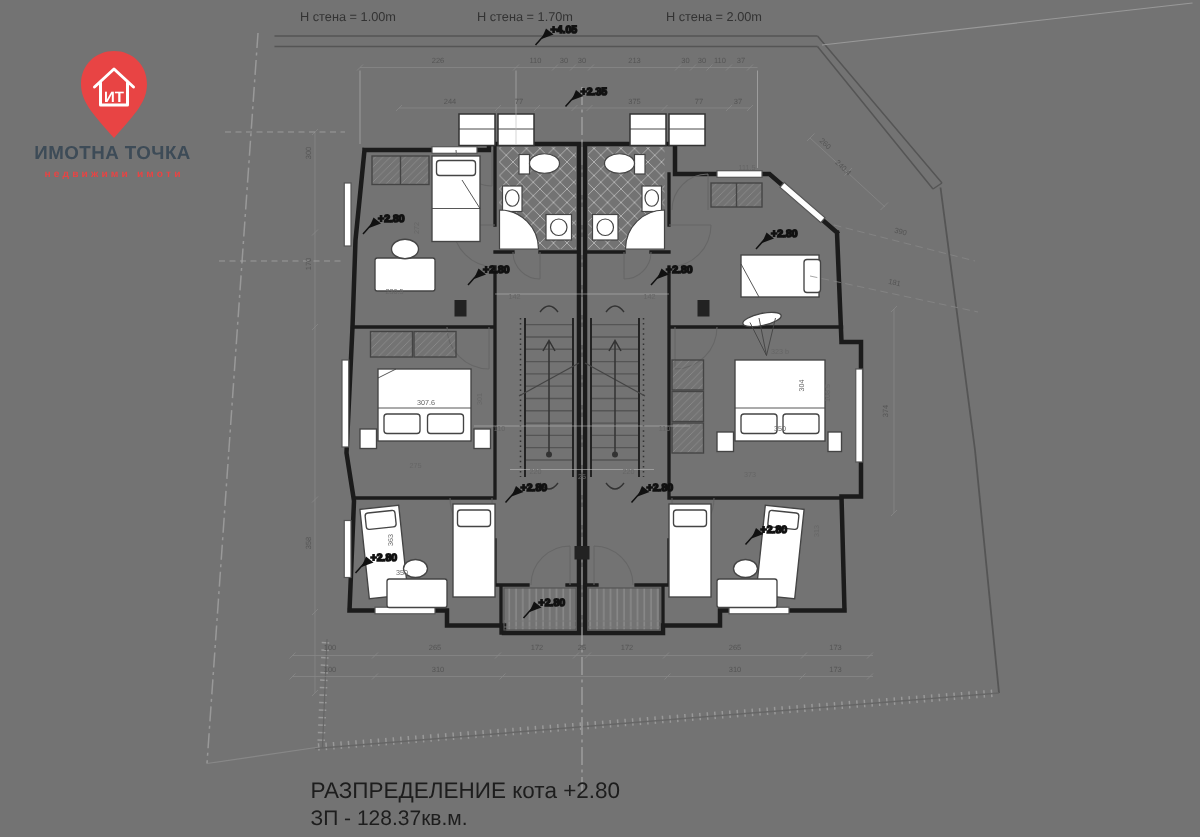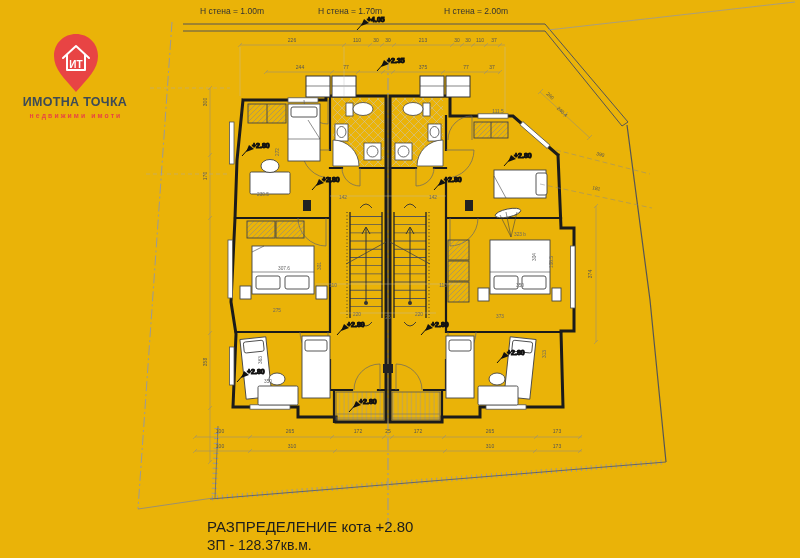--- a/index.html
+++ b/index.html
@@ -1,16 +1,16 @@
 <!DOCTYPE html>
 <html><head>
 <meta charset="utf-8">
 <style>
   html,body{margin:0;padding:0;background:#fff;}
-  #stage{position:relative;width:800px;height:558px;background:#eab308;overflow:hidden;
+  #stage{position:relative;width:800px;height:558px;background:#737373;overflow:hidden;
          font-family:"Liberation Sans", sans-serif;}
   svg{position:absolute;left:0;top:0;}
   text{font-family:"Liberation Sans", sans-serif;}
   .dim{font-size:5px;fill:#555;text-anchor:middle;}
   .rdim{font-size:4.8px;fill:#666;text-anchor:middle;}
   .elev{font-size:7px;fill:#111;font-weight:bold;}
   .walllabel{font-size:8.5px;fill:#333;text-anchor:middle;}
   .title1{font-size:15px;fill:#1d1d1d;}
   .title2{font-size:14px;fill:#1d1d1d;}
   .logo-title{font-size:12.5px;font-weight:bold;fill:#3d4b57;text-anchor:middle;letter-spacing:.3px;}

